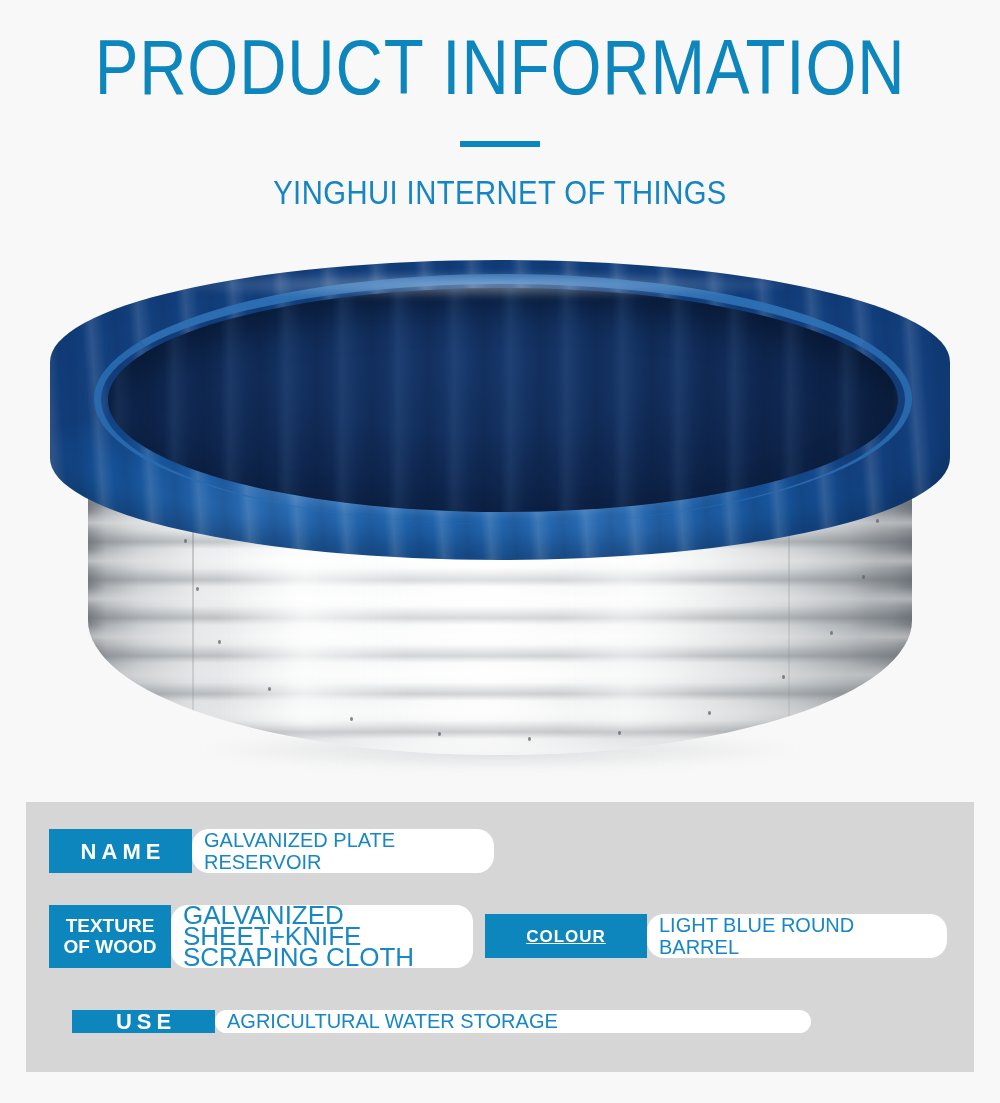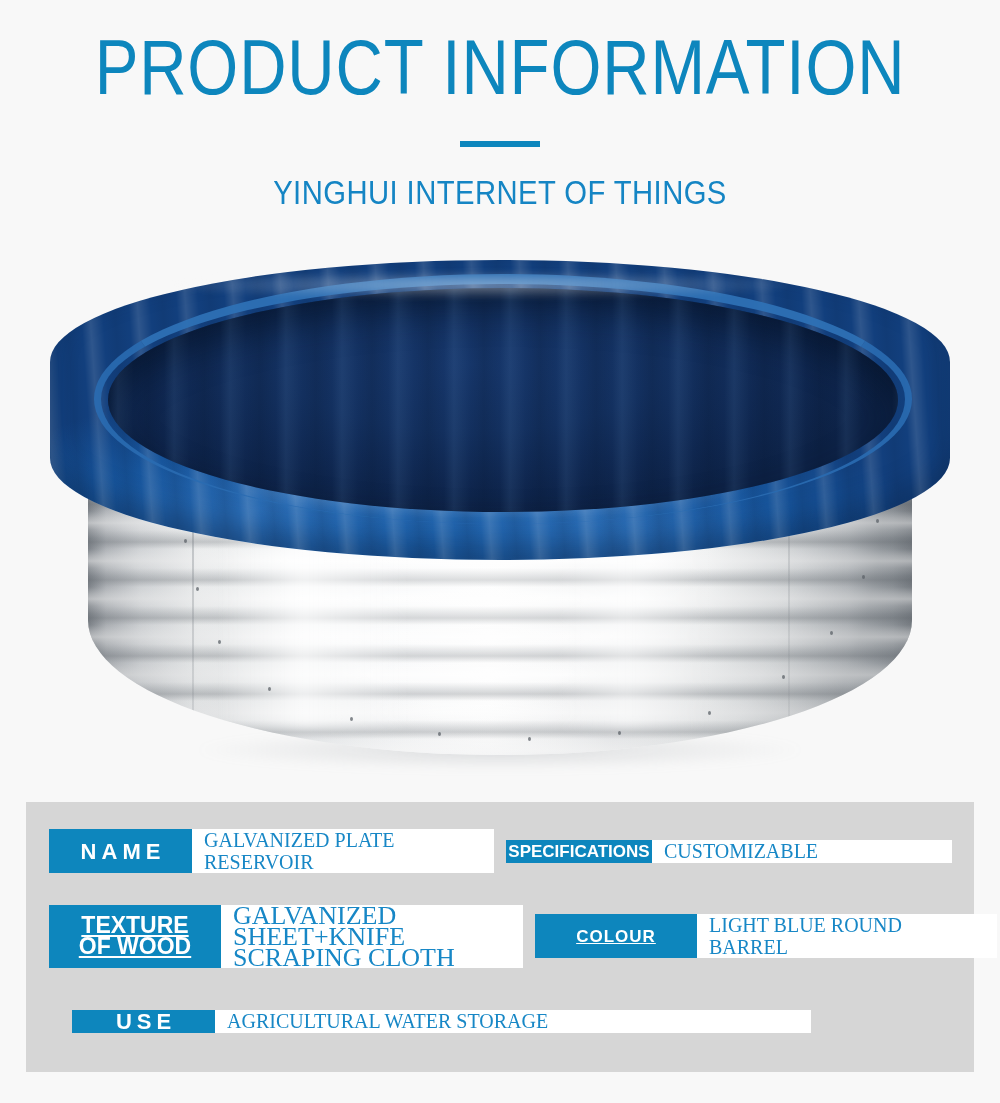--- a/index.html
+++ b/index.html
@@ -315,35 +315,36 @@
     box-sizing: border-box;
     padding: 0 6px;
     transform: none;
     white-space: pre-line;
   }
   .cell-value {
     background: #ffffff;
     color: #1787c6;
     display: flex;
     align-items: center;
-    font-family: Liberation Serif, serif;
+    font-family: Liberation Sans, sans-serif;
     font-size: 20px;
     line-height: 22px;
     box-sizing: border-box;
     padding: 0 12px;
     white-space: pre-line;
+    border-radius: 17px;
   }
 
   
   .lbl-name   { width: 143px; letter-spacing: 5px; text-indent: 5px; font-size: 22px; }
   .val-name   { width: 302px; }
   .lbl-spec   { width: 146px; font-size: 17px; letter-spacing: 0px; }
   .val-spec   { width: 300px; }
 
-  .lbl-texture{ width: 172px; font-size: 23px; line-height: 21px; text-decoration: underline; }
+  .lbl-texture{ width: 122px; font-size: 19px; line-height: 21px; }
   .val-texture{ width: 302px; font-size: 26px; line-height: 21px; }
   .lbl-colour { width: 162px; letter-spacing: 1px; font-size: 17px; text-decoration: underline; }
   .val-colour { width: 300px; }
 
   .lbl-use    { width: 143px; letter-spacing: 5px; text-indent: 5px; font-size: 22px; }
   .val-use    { width: 596px; }
 
   .gap { width: 12px; }
 </style>
 </head>
@@ -400,24 +401,20 @@
 </div>
 
 <div class="spec-panel">
 
   <div class="spec-row r1">
     <div class="cell">
       <div class="cell-label lbl-name">NAME</div>
       <div class="cell-value val-name">GALVANIZED PLATE RESERVOIR</div>
     </div>
     <div class="gap"></div>
-    <div class="cell">
-      <div class="cell-label lbl-spec">SPECIFICATIONS</div>
-      <div class="cell-value val-spec">CUSTOMIZABLE</div>
-    </div>
   </div>
 
   <div class="spec-row r2">
     <div class="cell">
       <div class="cell-label lbl-texture">TEXTURE
 OF WOOD</div>
       <div class="cell-value val-texture">GALVANIZED SHEET+KNIFE
 SCRAPING CLOTH</div>
     </div>
     <div class="gap"></div>

